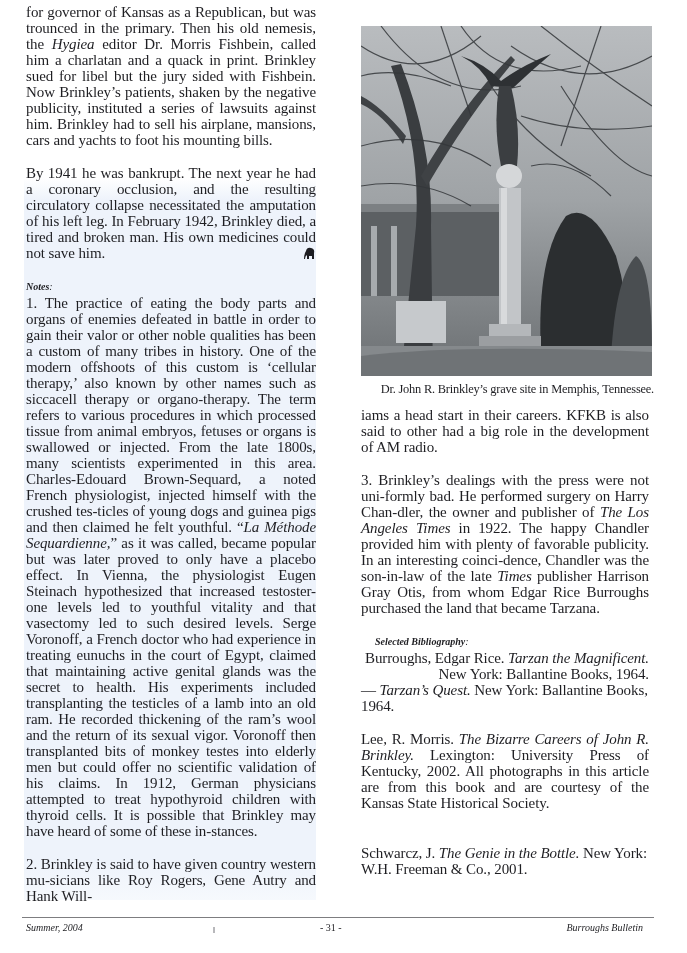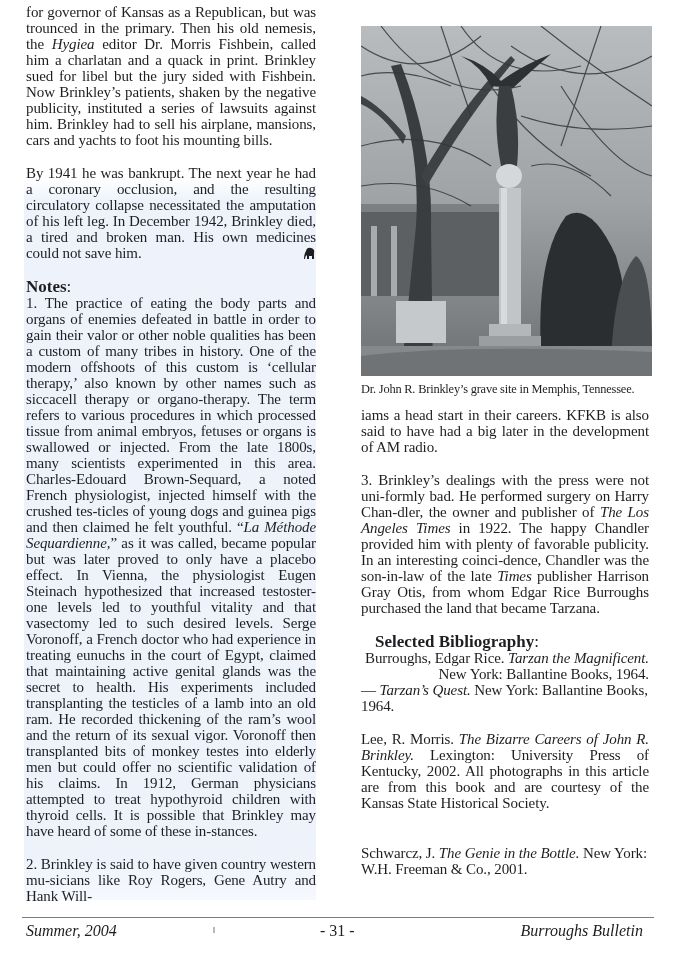--- a/index.html
+++ b/index.html
@@ -12,52 +12,52 @@
   .left-col {
     position: absolute; left: 24px; top: 0px; width: 292px; height: 900px;
     background: linear-gradient(180deg, #ffffff 0px, #ffffff 178px, #eef3fb 200px, #eef3fb 860px, #f6f9fd 900px);
   }
   .left-col .inner { position: absolute; left: 2px; top: 4px; width: 290px; }
   p.para {
     margin: 0; font-size: 15px; line-height: 16px; text-align: justify;
     letter-spacing: -0.1px;
   }
   .gap { height: 17px; }
-  .heading { font-weight: bold; font-size: 17px; line-height: 17px; margin: 0; }
+  .heading { font-weight: bold; font-size: 10px; line-height: 17px; margin: 0; font-style: italic; }
   i { font-style: italic; }
   .end-mark { display: inline-block; float: right; width: 12px; height: 13px; margin-top: 2px; }
 
   .right-col {
     position: absolute; left: 358px; top: 26px; width: 296px;
   }
   .photo {
     position: relative; width: 291px; height: 350px; margin-left: 3px;
     background: #8c8f93; overflow: hidden;
   }
   .caption {
-    font-size: 12.4px; line-height: 16px; margin: 5px 0 0 3px; letter-spacing: -0.2px;
+    font-size: 12.4px; line-height: 16px; margin: 5px 0 0 3px; letter-spacing: -0.2px; text-align: right;
   }
   .right-col p.para { width: 288px; margin-left: 3px; }
   .footer-rule {
     position: absolute; left: 22px; top: 917px; width: 632px; height: 1px; background: #7d7d80;
   }
-  .footer { position: absolute; top: 922px; font-size: 16px; font-style: italic; }
+  .footer { position: absolute; top: 922px; font-size: 10px; font-style: italic; }
   .footer-left { left: 26px; }
   .footer-mid { left: 320px; font-style: normal; }
   .footer-right { right: 44px; }
   .speck { position: absolute; left: 213px; top: 927px; width: 2px; height: 6px; background: #b8b8bb; }
 </style>
 </head>
 <body>
 
 <div class="left-col">
   <div class="inner">
     <p class="para"><span>for governor of Kansas as a Republican, but was trounced in the primary. Then his old nemesis, the </span><i>Hygiea</i><span> editor Dr. Morris Fishbein, called him a charlatan and a quack in print. Brinkley sued for libel but the jury sided with Fishbein. Now Brinkley’s patients, shaken by the negative publicity, instituted a series of lawsuits against him. Brinkley had to sell his airplane, mansions, cars and yachts to foot his mounting bills.</span></p>
     <div class="gap"></div>
-    <p class="para"><span>By 1941 he was bankrupt. The next year he had a coronary occlusion, and the resulting circulatory collapse necessitated the amputation of his left leg. In December 1942, Brinkley died, a tired and broken man. His own medicines could not save him.</span><svg class="end-mark" viewBox="0 0 12 13">
+    <p class="para"><span>By 1941 he was bankrupt. The next year he had a coronary occlusion, and the resulting circulatory collapse necessitated the amputation of his left leg. In February 1942, Brinkley died, a tired and broken man. His own medicines could not save him.</span><svg class="end-mark" viewBox="0 0 12 13">
           <path d="M2 4 Q3 0 7 1 Q11 2 10 6 L10 12 L8 12 L8 9 L5 9 L5 12 L3 12 L3 8 Q1 9 1 12 L0 12 Q0 7 2 4 Z" fill="#1e1e22"></path>
         </svg></p>
     <div class="gap"></div>
     <p class="heading"><span>Notes</span><span style="font-weight:normal">:</span></p>
     <p class="para"><span>1. The practice of eating the body parts and organs of enemies defeated in battle in order to gain their valor or other noble qualities has been a custom of many tribes in history. One of the modern offshoots of this custom is ‘cellular therapy,’ also known by other names such as siccacell therapy or organo-therapy. The term refers to various procedures in which processed tissue from animal embryos, fetuses or organs is swallowed or injected. From the late 1800s, many scientists experimented in this area. Charles-Edouard Brown-Sequard, a noted French physiologist, injected himself with the crushed tes-ticles of young dogs and guinea pigs and then claimed he felt youthful. “</span><i>La Méthode Sequardienne,</i><span>” as it was called, became popular but was later proved to only have a placebo effect. In Vienna, the physiologist Eugen Steinach hypothesized that increased testoster-one levels led to youthful vitality and that vasectomy led to such desired levels. Serge Voronoff, a French doctor who had experience in treating eunuchs in the court of Egypt, claimed that maintaining active genital glands was the secret to health. His experiments included transplanting the testicles of a lamb into an old ram. He recorded thickening of the ram’s wool and the return of its sexual vigor. Voronoff then transplanted bits of monkey testes into elderly men but could offer no scientific validation of his claims. In 1912, German physicians attempted to treat hypothyroid children with thyroid cells. It is possible that Brinkley may have heard of some of these in-stances.</span></p>
     <div class="gap"></div>
     <p class="para"><span>2. Brinkley is said to have given country western mu-sicians like Roy Rogers, Gene Autry and Hank Will-</span></p>
   </div>
 </div>
 
@@ -112,21 +112,21 @@
       <rect x="118" y="310" width="62" height="24" fill="#9b9ea1"></rect>
 
       <rect x="35" y="275" width="50" height="42" fill="#c6c9cc"></rect>
 
       <rect x="0" y="320" width="291" height="30" fill="#85898c"></rect>
       <path d="M0 330 Q100 318 291 326 L291 350 L0 350 Z" fill="#6f7376"></path>
     </svg>
   </div>
   <p class="caption">Dr. John R. Brinkley’s grave site in Memphis, Tennessee.</p>
   <div style="height:10px"></div>
-  <p class="para"><span>iams a head start in their careers. KFKB is also said to have had a big later in the development of AM radio.</span></p>
+  <p class="para"><span>iams a head start in their careers. KFKB is also said to other had a big role in the development of AM radio.</span></p>
   <div class="gap"></div>
   <p class="para"><span>3. Brinkley’s dealings with the press were not uni-formly bad. He performed surgery on Harry Chan-dler, the owner and publisher of </span><i>The Los Angeles Times</i><span> in 1922. The happy Chandler provided him with plenty of favorable publicity. In an interesting coinci-dence, Chandler was the son-in-law of the late </span><i>Times</i><span> publisher Harrison Gray Otis, from whom Edgar Rice Burroughs purchased the land that became Tarzana.</span></p>
   <div class="gap"></div>
   <p class="heading" style="margin-left:17px"><span>Selected Bibliography</span><span style="font-weight:normal">:</span></p>
   <p class="para" style="text-align:right"><span>Burroughs, Edgar Rice. </span><i>Tarzan the Magnificent.</i><span> New York: Ballantine Books, 1964.</span></p>
   <p class="para" style="text-align:left"><span>— </span><i>Tarzan’s Quest.</i><span> New York: Ballantine Books, 1964.</span></p>
   <div class="gap"></div>
   <p class="para"><span>Lee, R. Morris. </span><i>The Bizarre Careers of John R. Brinkley.</i><span> Lexington: University Press of Kentucky, 2002. All photographs in this article are from this book and are courtesy of the Kansas State Historical Society.</span></p>
   <div class="gap"></div>
   <div class="gap"></div>

